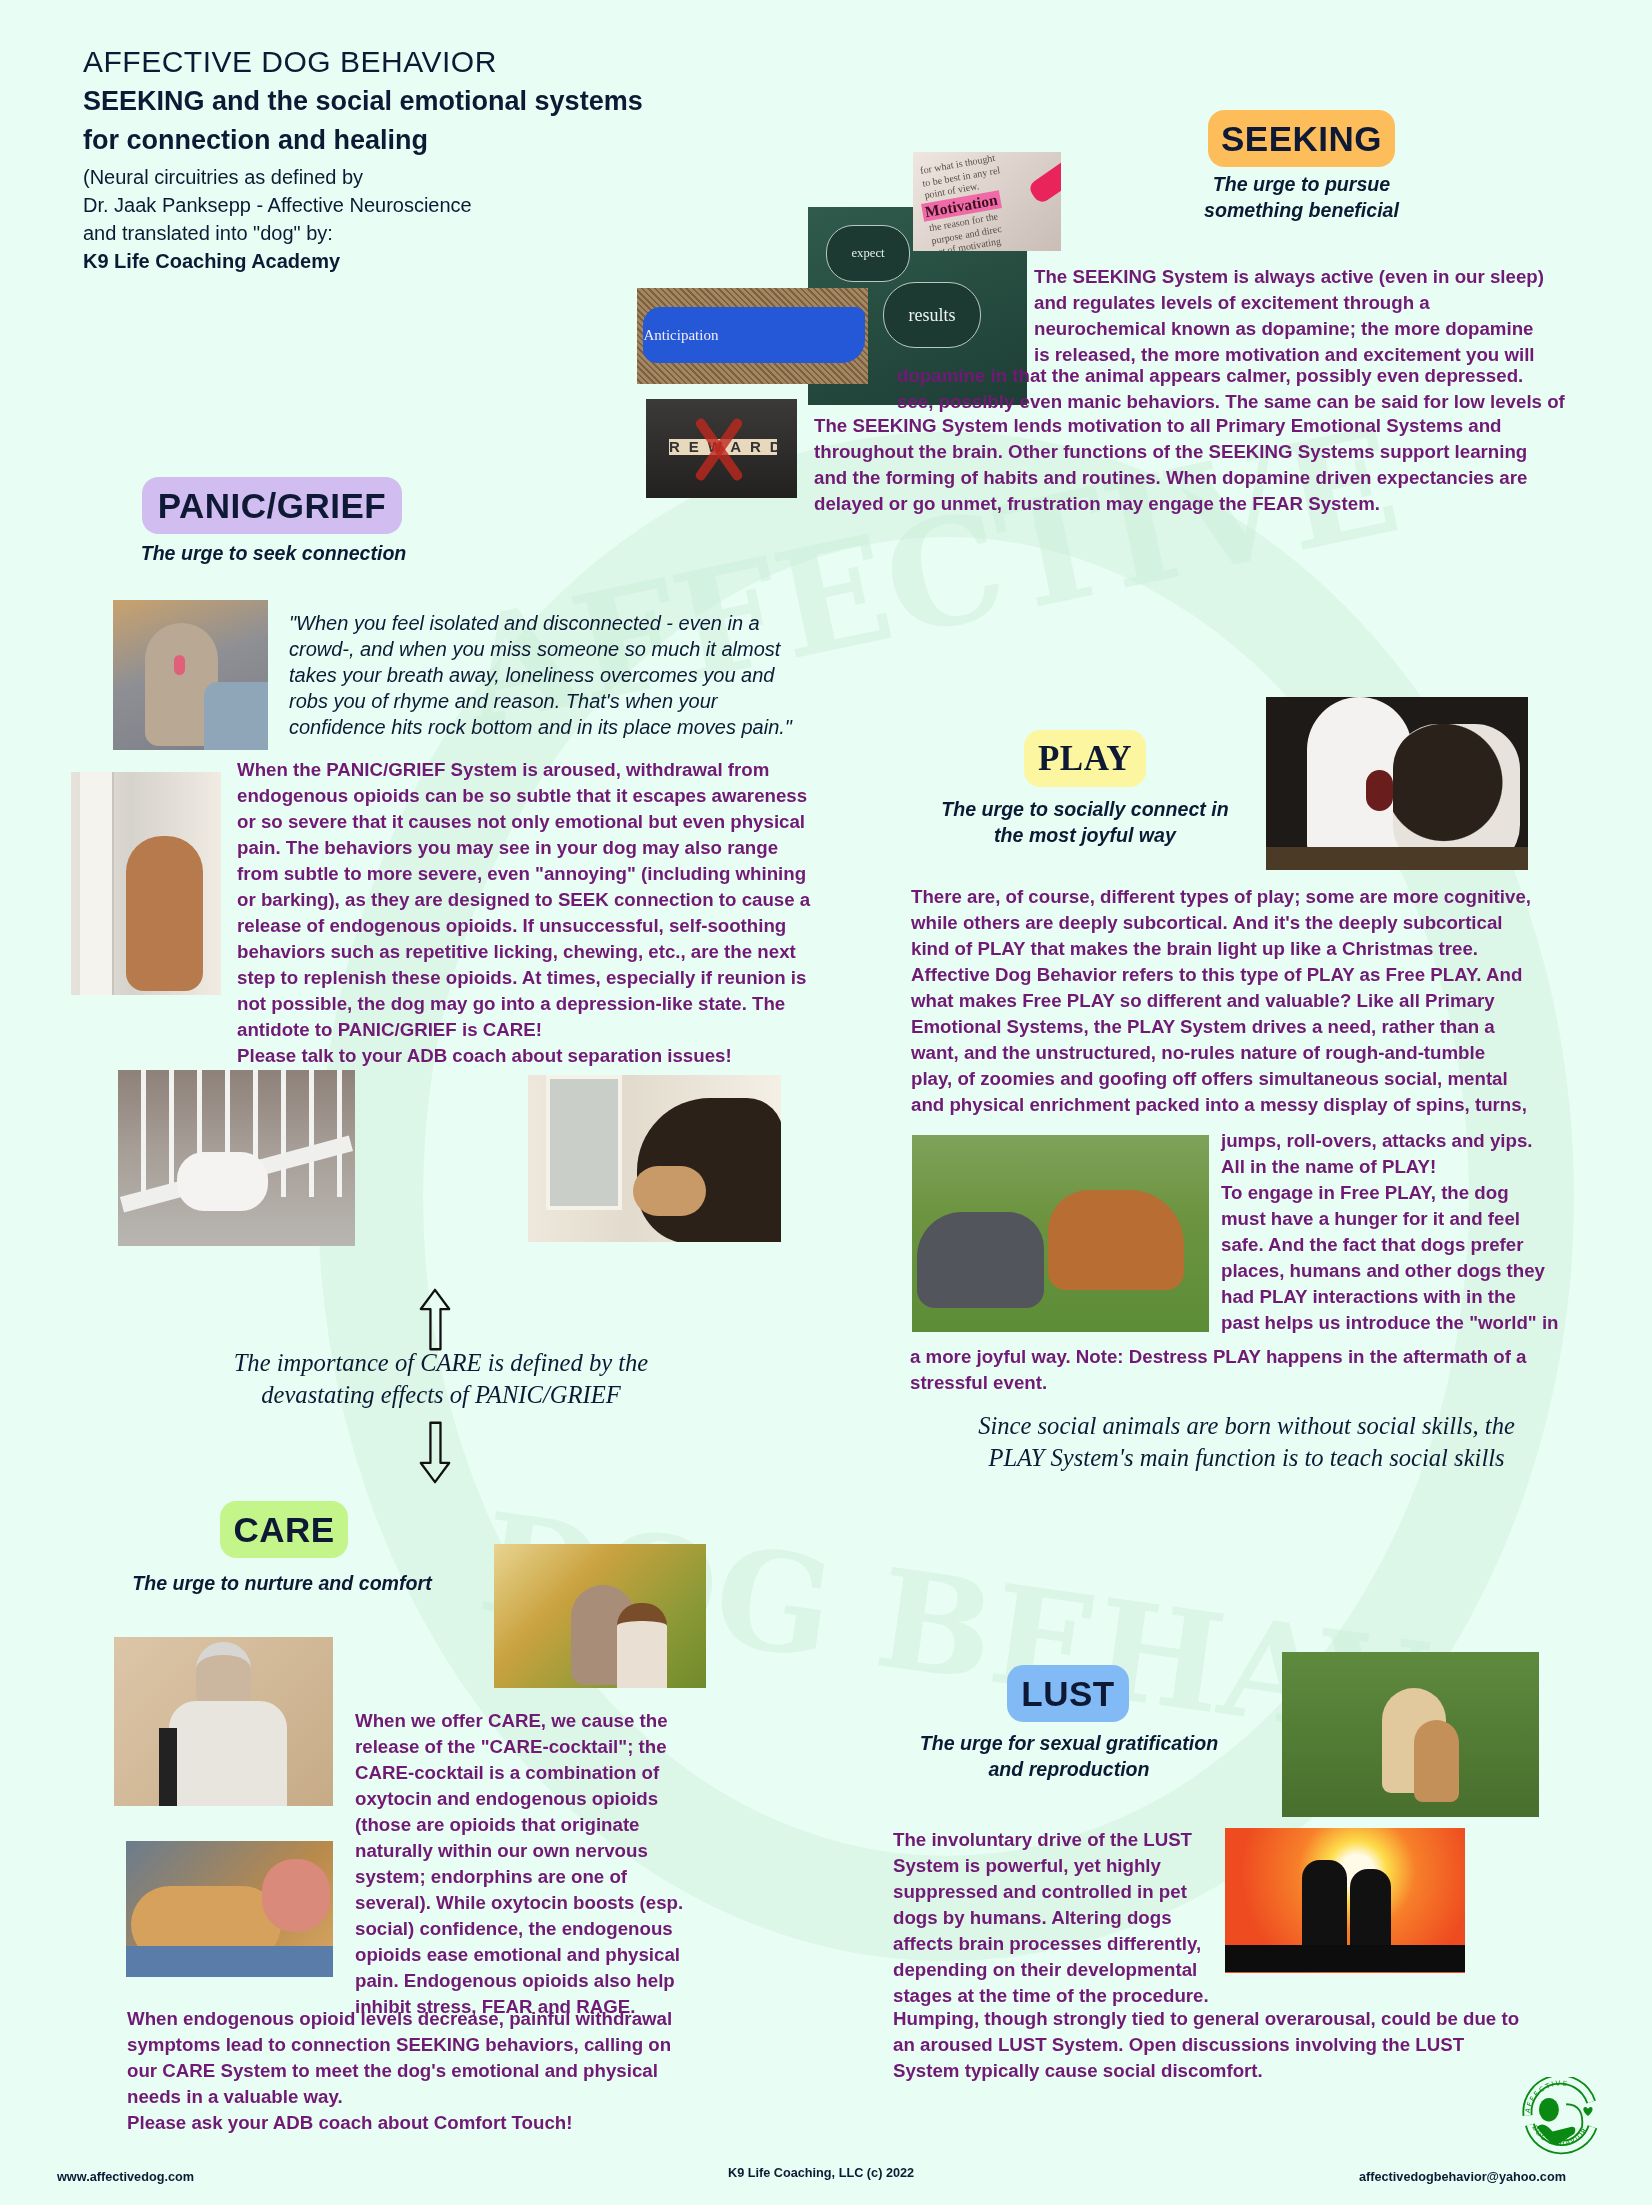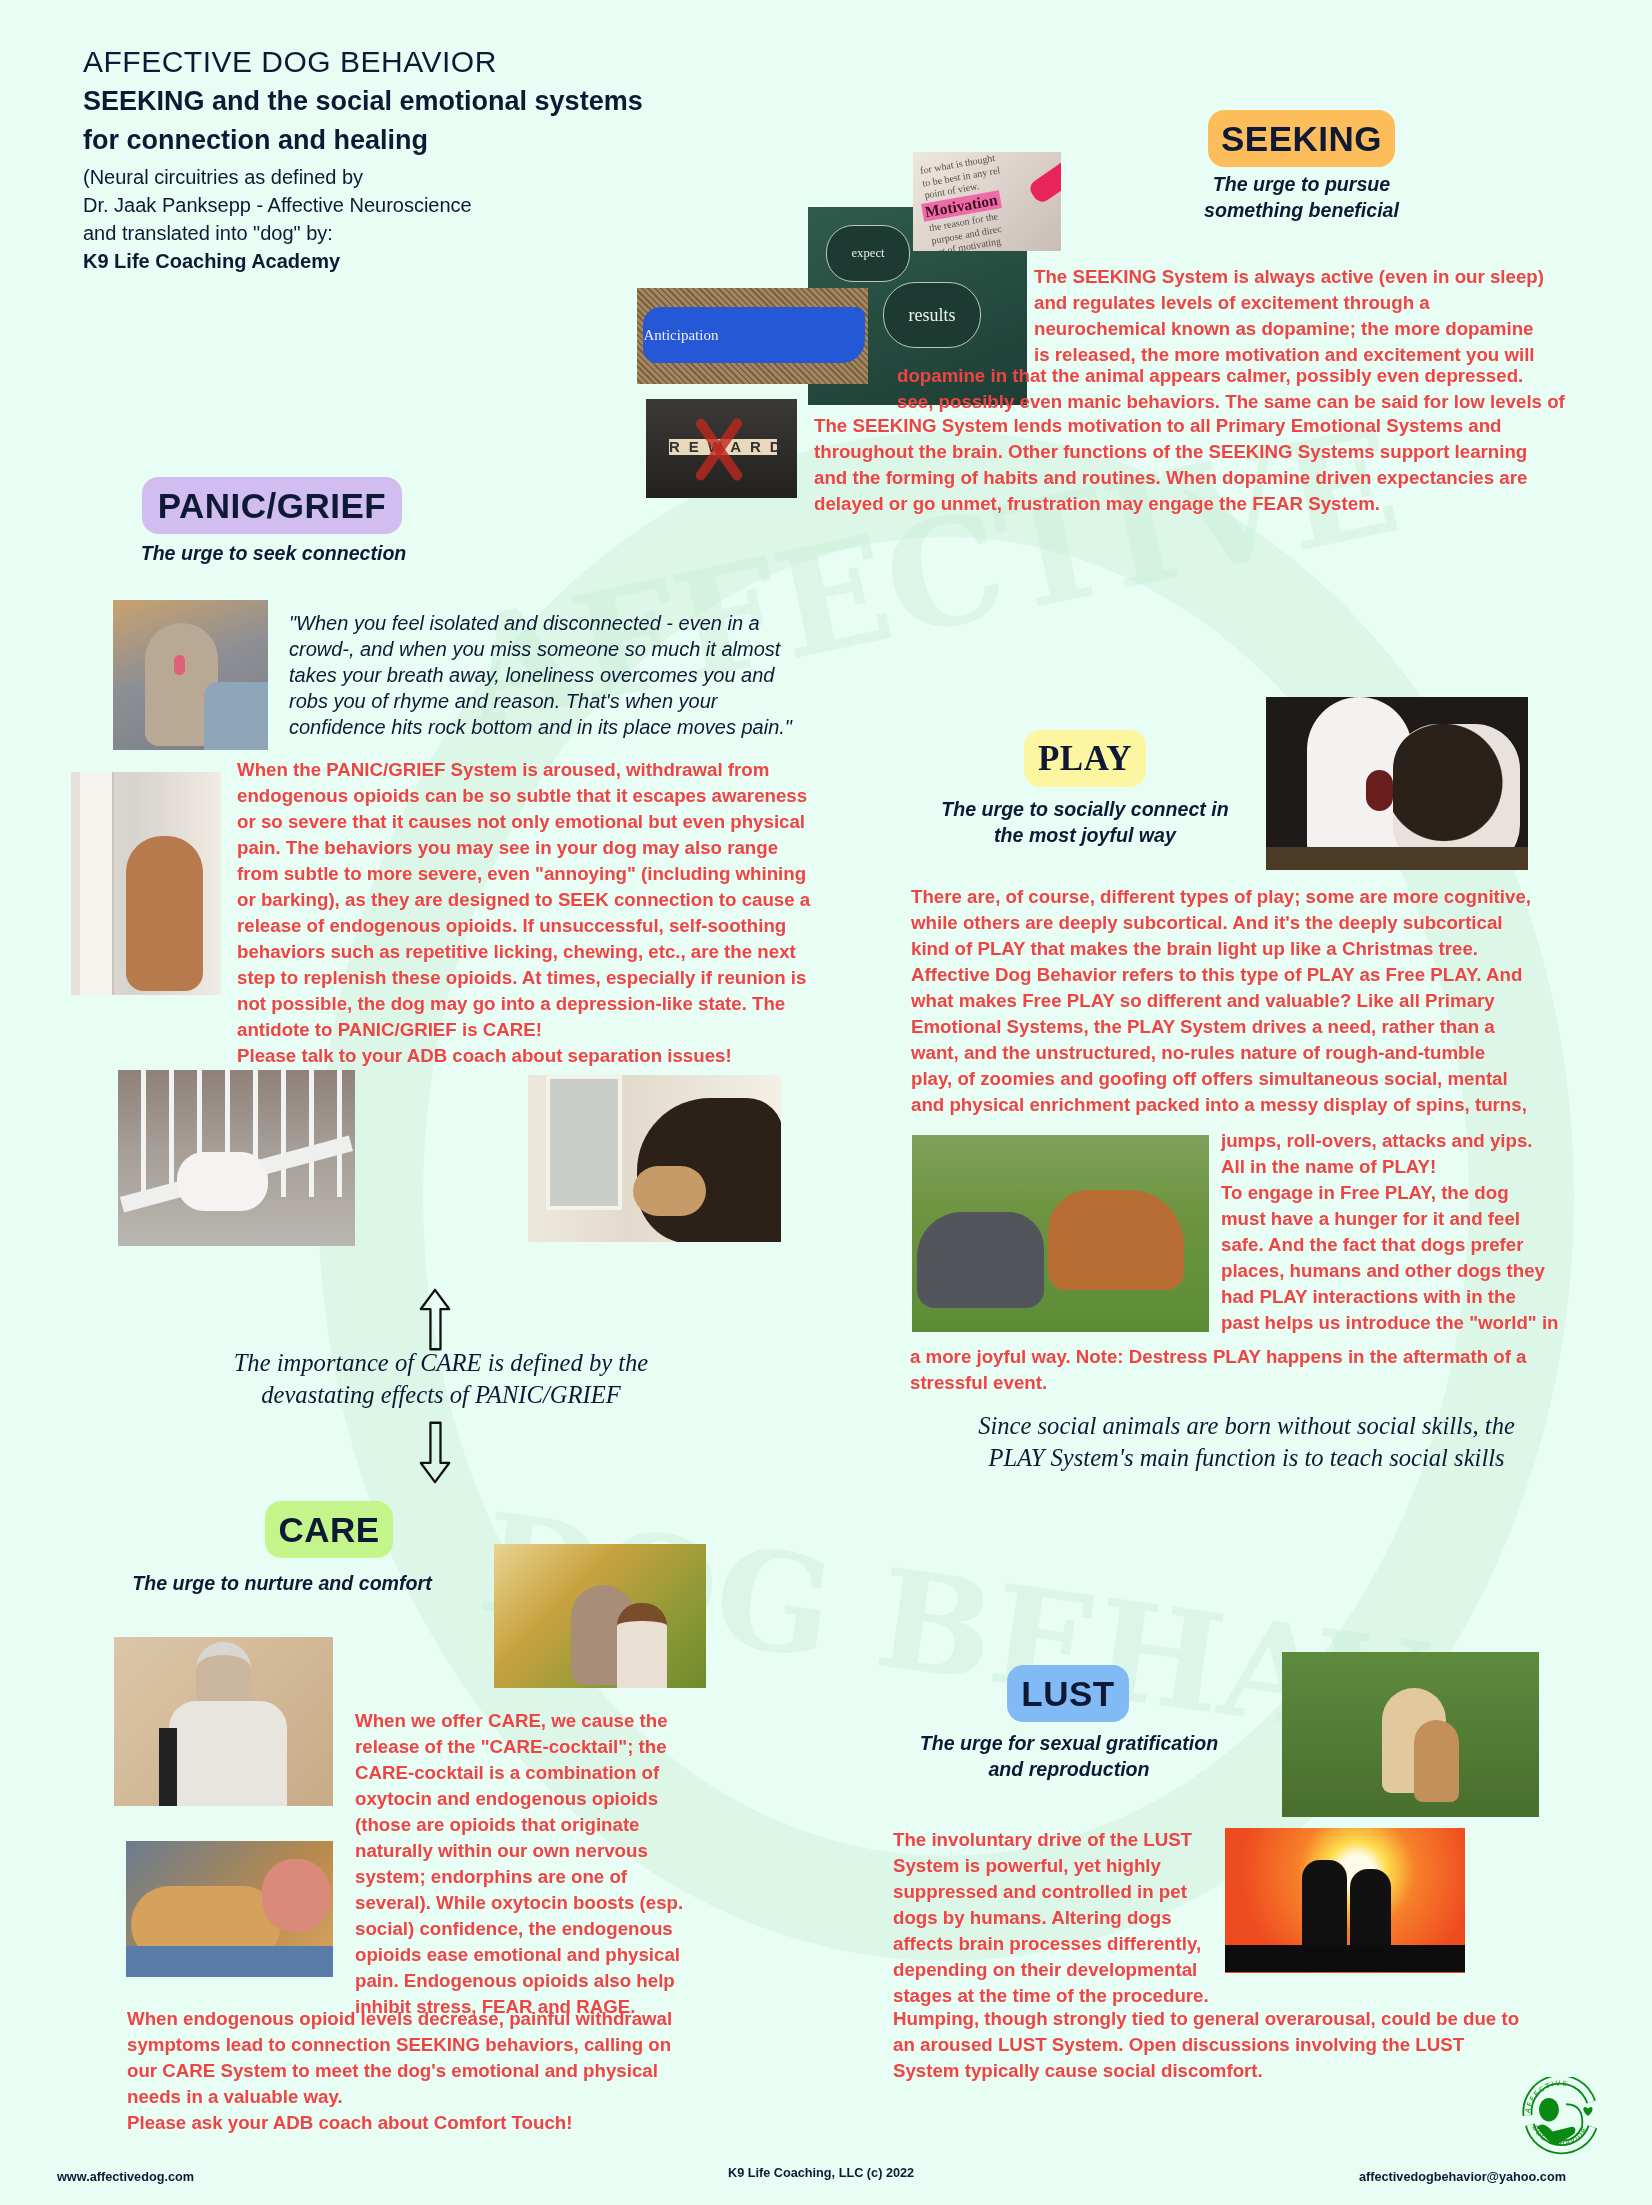--- a/index.html
+++ b/index.html
@@ -7,21 +7,21 @@
          background:#e8fdf3; font-family:"Liberation Sans", sans-serif; color:#0e1a35; }
   .abs { position:absolute; }
   .wm { position:absolute; border-radius:50%; border:105px solid rgba(200,236,215,0.38); }
   .wm-letters { position:absolute; font-family:"DejaVu Serif", serif; font-weight:bold; color:rgba(195,232,210,0.35); }
   .h1 { font-weight:normal; font-size:30px; letter-spacing:0.5px; }
   .h2 { font-weight:bold; font-size:27px; line-height:39px; }
   .intro { font-size:20px; line-height:28px; }
   .badge { position:absolute; border-radius:16.4px; display:flex; align-items:center; justify-content:center;
            font-weight:bold; color:#0e1a35; font-size:35px; letter-spacing:0.5px; }
   .urge { position:absolute; font-style:italic; font-weight:bold; font-size:19.6px; line-height:25.5px; text-align:center; color:#0e1a35; }
-  .body { position:absolute; font-weight:bold; font-size:18.7px; line-height:26px; color:#ef4444; }
+  .body { position:absolute; font-weight:bold; font-size:18.7px; line-height:26px; color:#701a75; }
   .quote { position:absolute; font-style:italic; font-size:20px; line-height:26px; color:#0e1a35; }
   .serif-it { position:absolute; font-family:"Liberation Serif", serif; font-style:italic; font-size:24.6px; line-height:32px; text-align:center; color:#0e1a35; }
   .photo { position:absolute; overflow:hidden; }
   .footer { position:absolute; font-weight:bold; font-size:12.7px; color:#0e1a35; }
 </style>
 </head>
 <body>
 
 <div class="wm" style="left:318px; top:432px; width:1046px; height:1319px;"></div>
 <div class="wm-letters" style="left:455px; top:491px; font-size:146px; transform:rotate(-12deg);">AFFECTIVE</div>
@@ -188,21 +188,21 @@
 </div>
 <div class="body" style="left:910px; top:1344px; width:682px;">
   <div>a more joyful way. Note: Destress PLAY happens in the aftermath of a</div>
   <div>stressful event.</div>
 </div>
 <div class="serif-it" style="left:928px; top:1410px; width:637px;">
   <div>Since social animals are born without social skills, the</div>
   <div>PLAY System's main function is to teach social skills</div>
 </div>
 
-<div class="badge" style="left:220px; top:1501px; width:128px; height:57px; background:#c3f58a;margin-left:45px;">CARE</div>
+<div class="badge" style="left:220px; top:1501px; width:128px; height:57px; background:#c3f58a;">CARE</div>
 <div class="urge" style="left:123px; top:1571px; width:318px;">The urge to nurture and comfort</div>
 <div class="photo" style="left:494px; top:1544px; width:212px; height:144px; background:linear-gradient(135deg,#e8d490 0%,#c9a23f 35%,#8f9a37 70%,#6f8a2c 100%);">
   <div class="abs" style="left:77px; top:41px; width:64px; height:100px; background:#a88e78; border-radius:32px 32px 13.6px 13.6px;"></div>
   <div class="abs" style="left:123px; top:59px; width:50px; height:82px; background:#e9dfd2; border-radius:23px 23px 9px 9px; border-top:18px solid #7a4d2a;"></div>
 </div>
 <div class="photo" style="left:114px; top:1637px; width:219px; height:169px; background:linear-gradient(135deg,#dcc6a8 0%,#c7ab87 100%);">
   <div class="abs" style="left:82px; top:4.5px; width:55px; height:64px; background:#cbb6a0; border-radius:27px; border-top:13.6px solid #d8d6d2;"></div>
   <div class="abs" style="left:55px; top:64px; width:118px; height:106px; background:#e8e4de; border-radius:27px 27px 0 0;"></div>
   <div class="abs" style="left:45px; top:91px; width:18px; height:78px; background:#222;"></div>
 </div>

